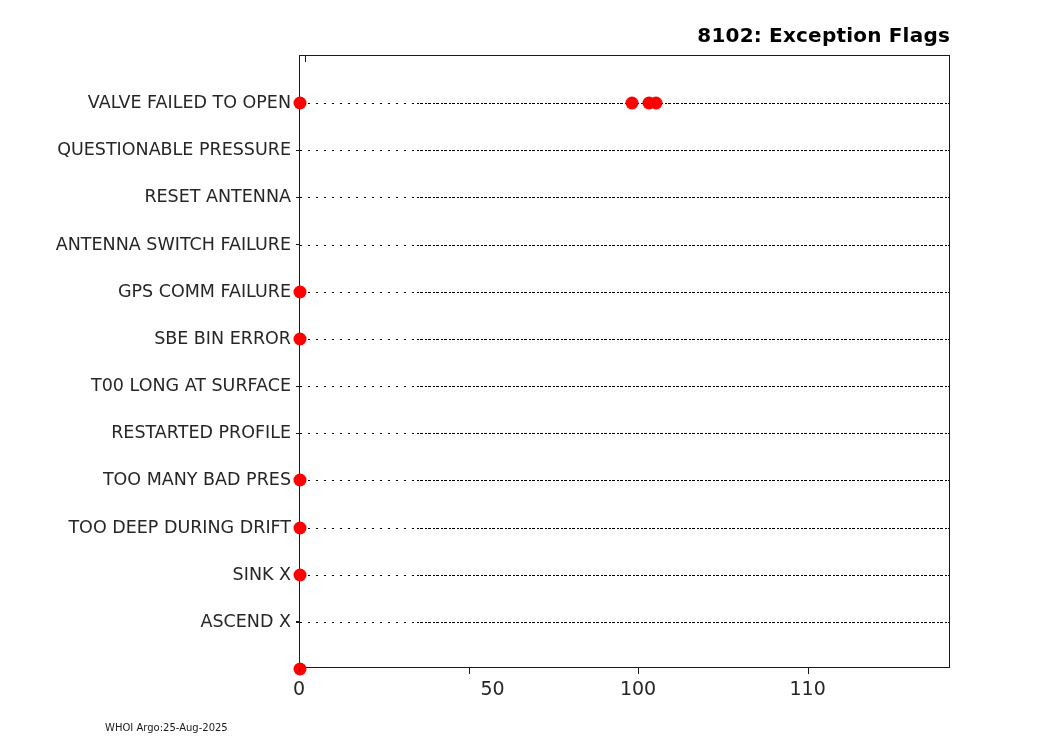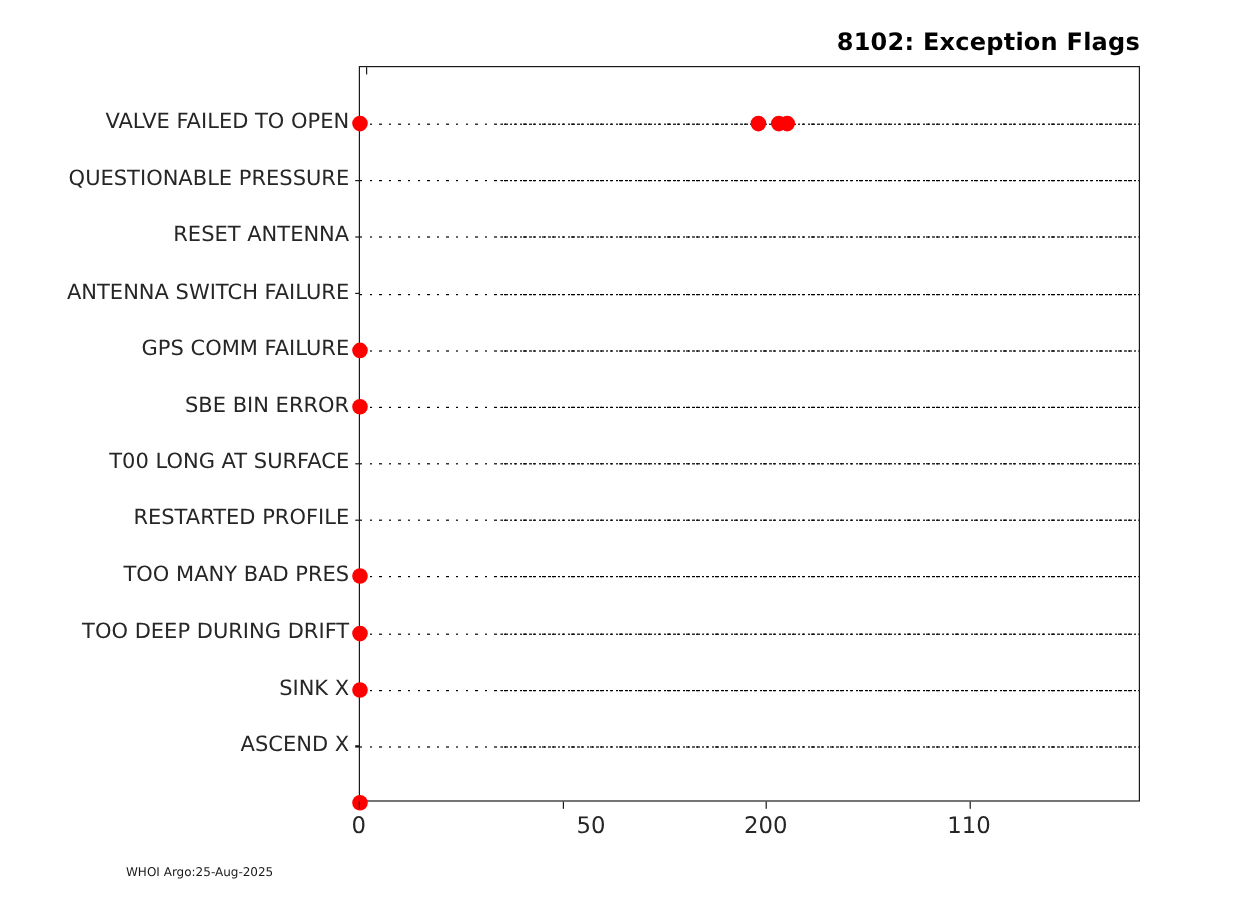--- a/index.html
+++ b/index.html
@@ -202,21 +202,21 @@
       <div class="point" style="left: 0px; top: 613px; background: rgb(255, 0, 0);"></div>
       <div class="xtick-top" style="left: 5px; top: 0px;"></div>
     </div>
 
   <div id="xaxis-zone">
       <div class="xtick" style="left: 0px;"></div>
       <div class="xticklabel" style="left: 0px;">0</div>
       <div class="xtick" style="left: 169.531px;"></div>
       <div class="xticklabel" style="left: 169.531px; margin-left: 24px;">50</div>
       <div class="xtick" style="left: 339.062px;"></div>
-      <div class="xticklabel" style="left: 339.062px;">200</div>
+      <div class="xticklabel" style="left: 339.062px;">100</div>
       <div class="xtick" style="left: 508.594px;"></div>
       <div class="xticklabel" style="left: 508.594px;">110</div>
     </div>
 
 
   <div id="footer-note">WHOI Argo:25-Aug-2025</div>
 
 <div class="ylabel" style="top: 102.154px; left: -9px;">VALVE FAILED TO OPEN</div>
     <div class="ylabel" style="top: 149.308px; left: -9px;">QUESTIONABLE PRESSURE</div>
     <div class="ylabel" style="top: 196.462px; left: -9px;">RESET ANTENNA</div>

